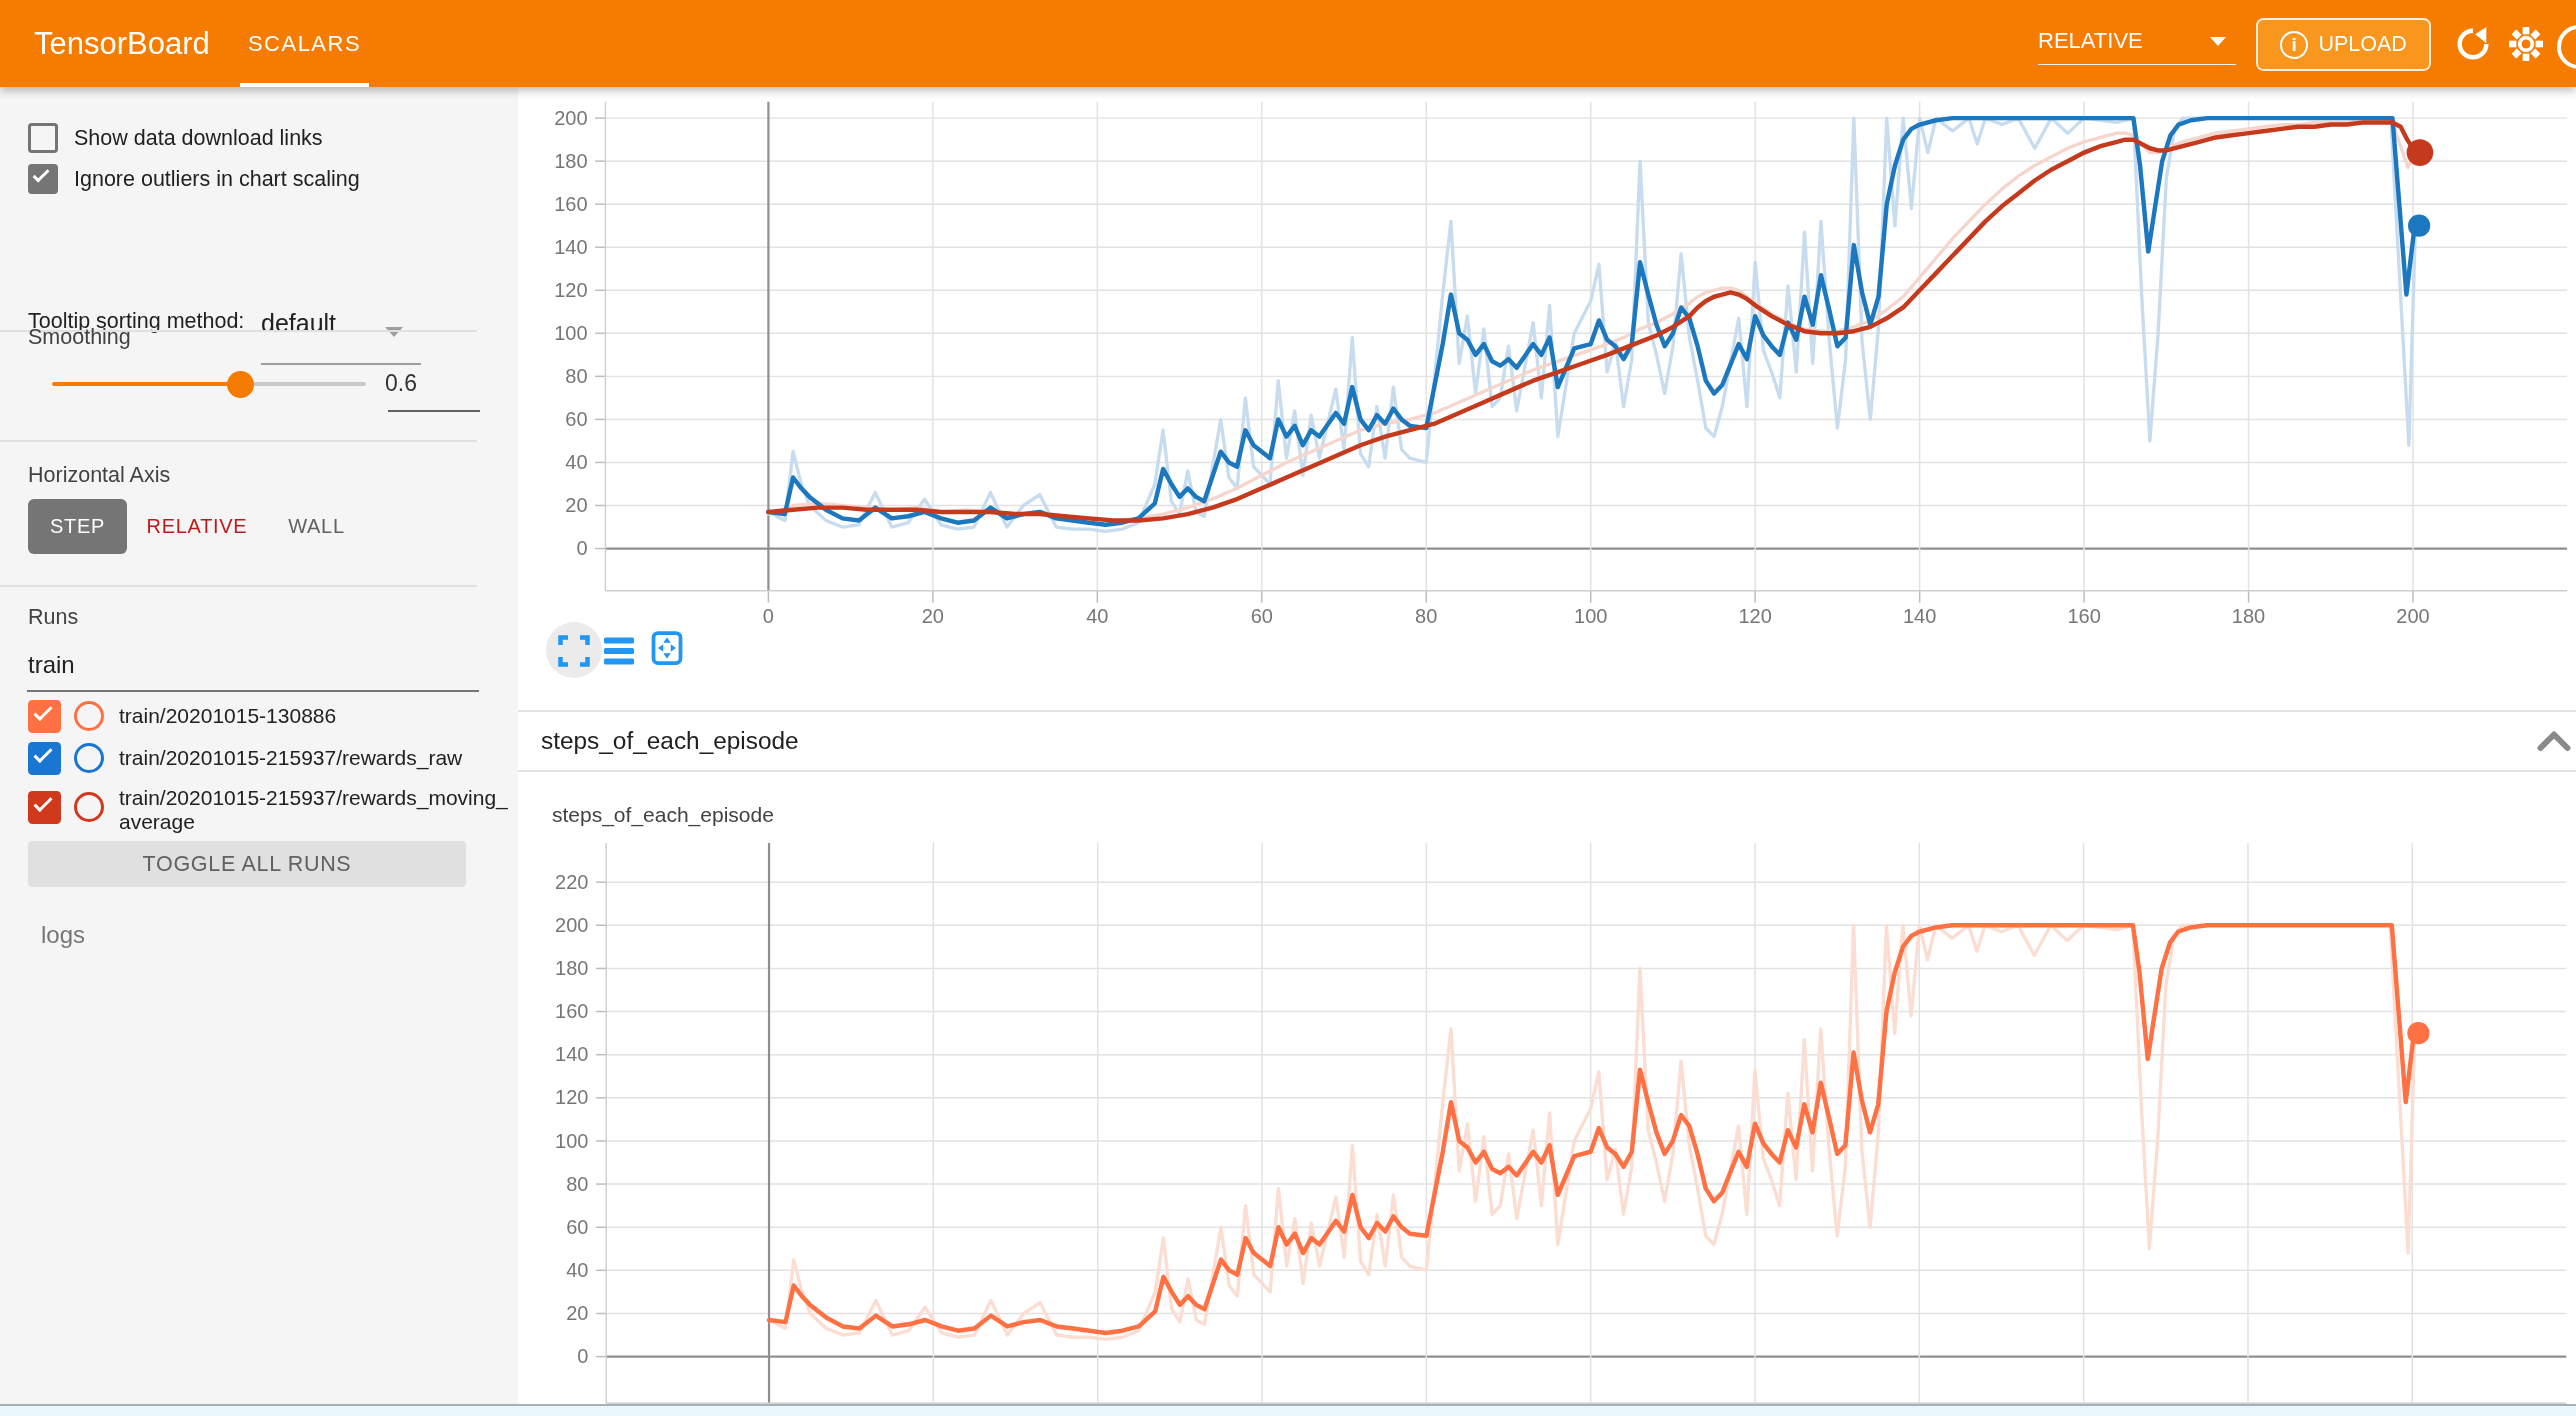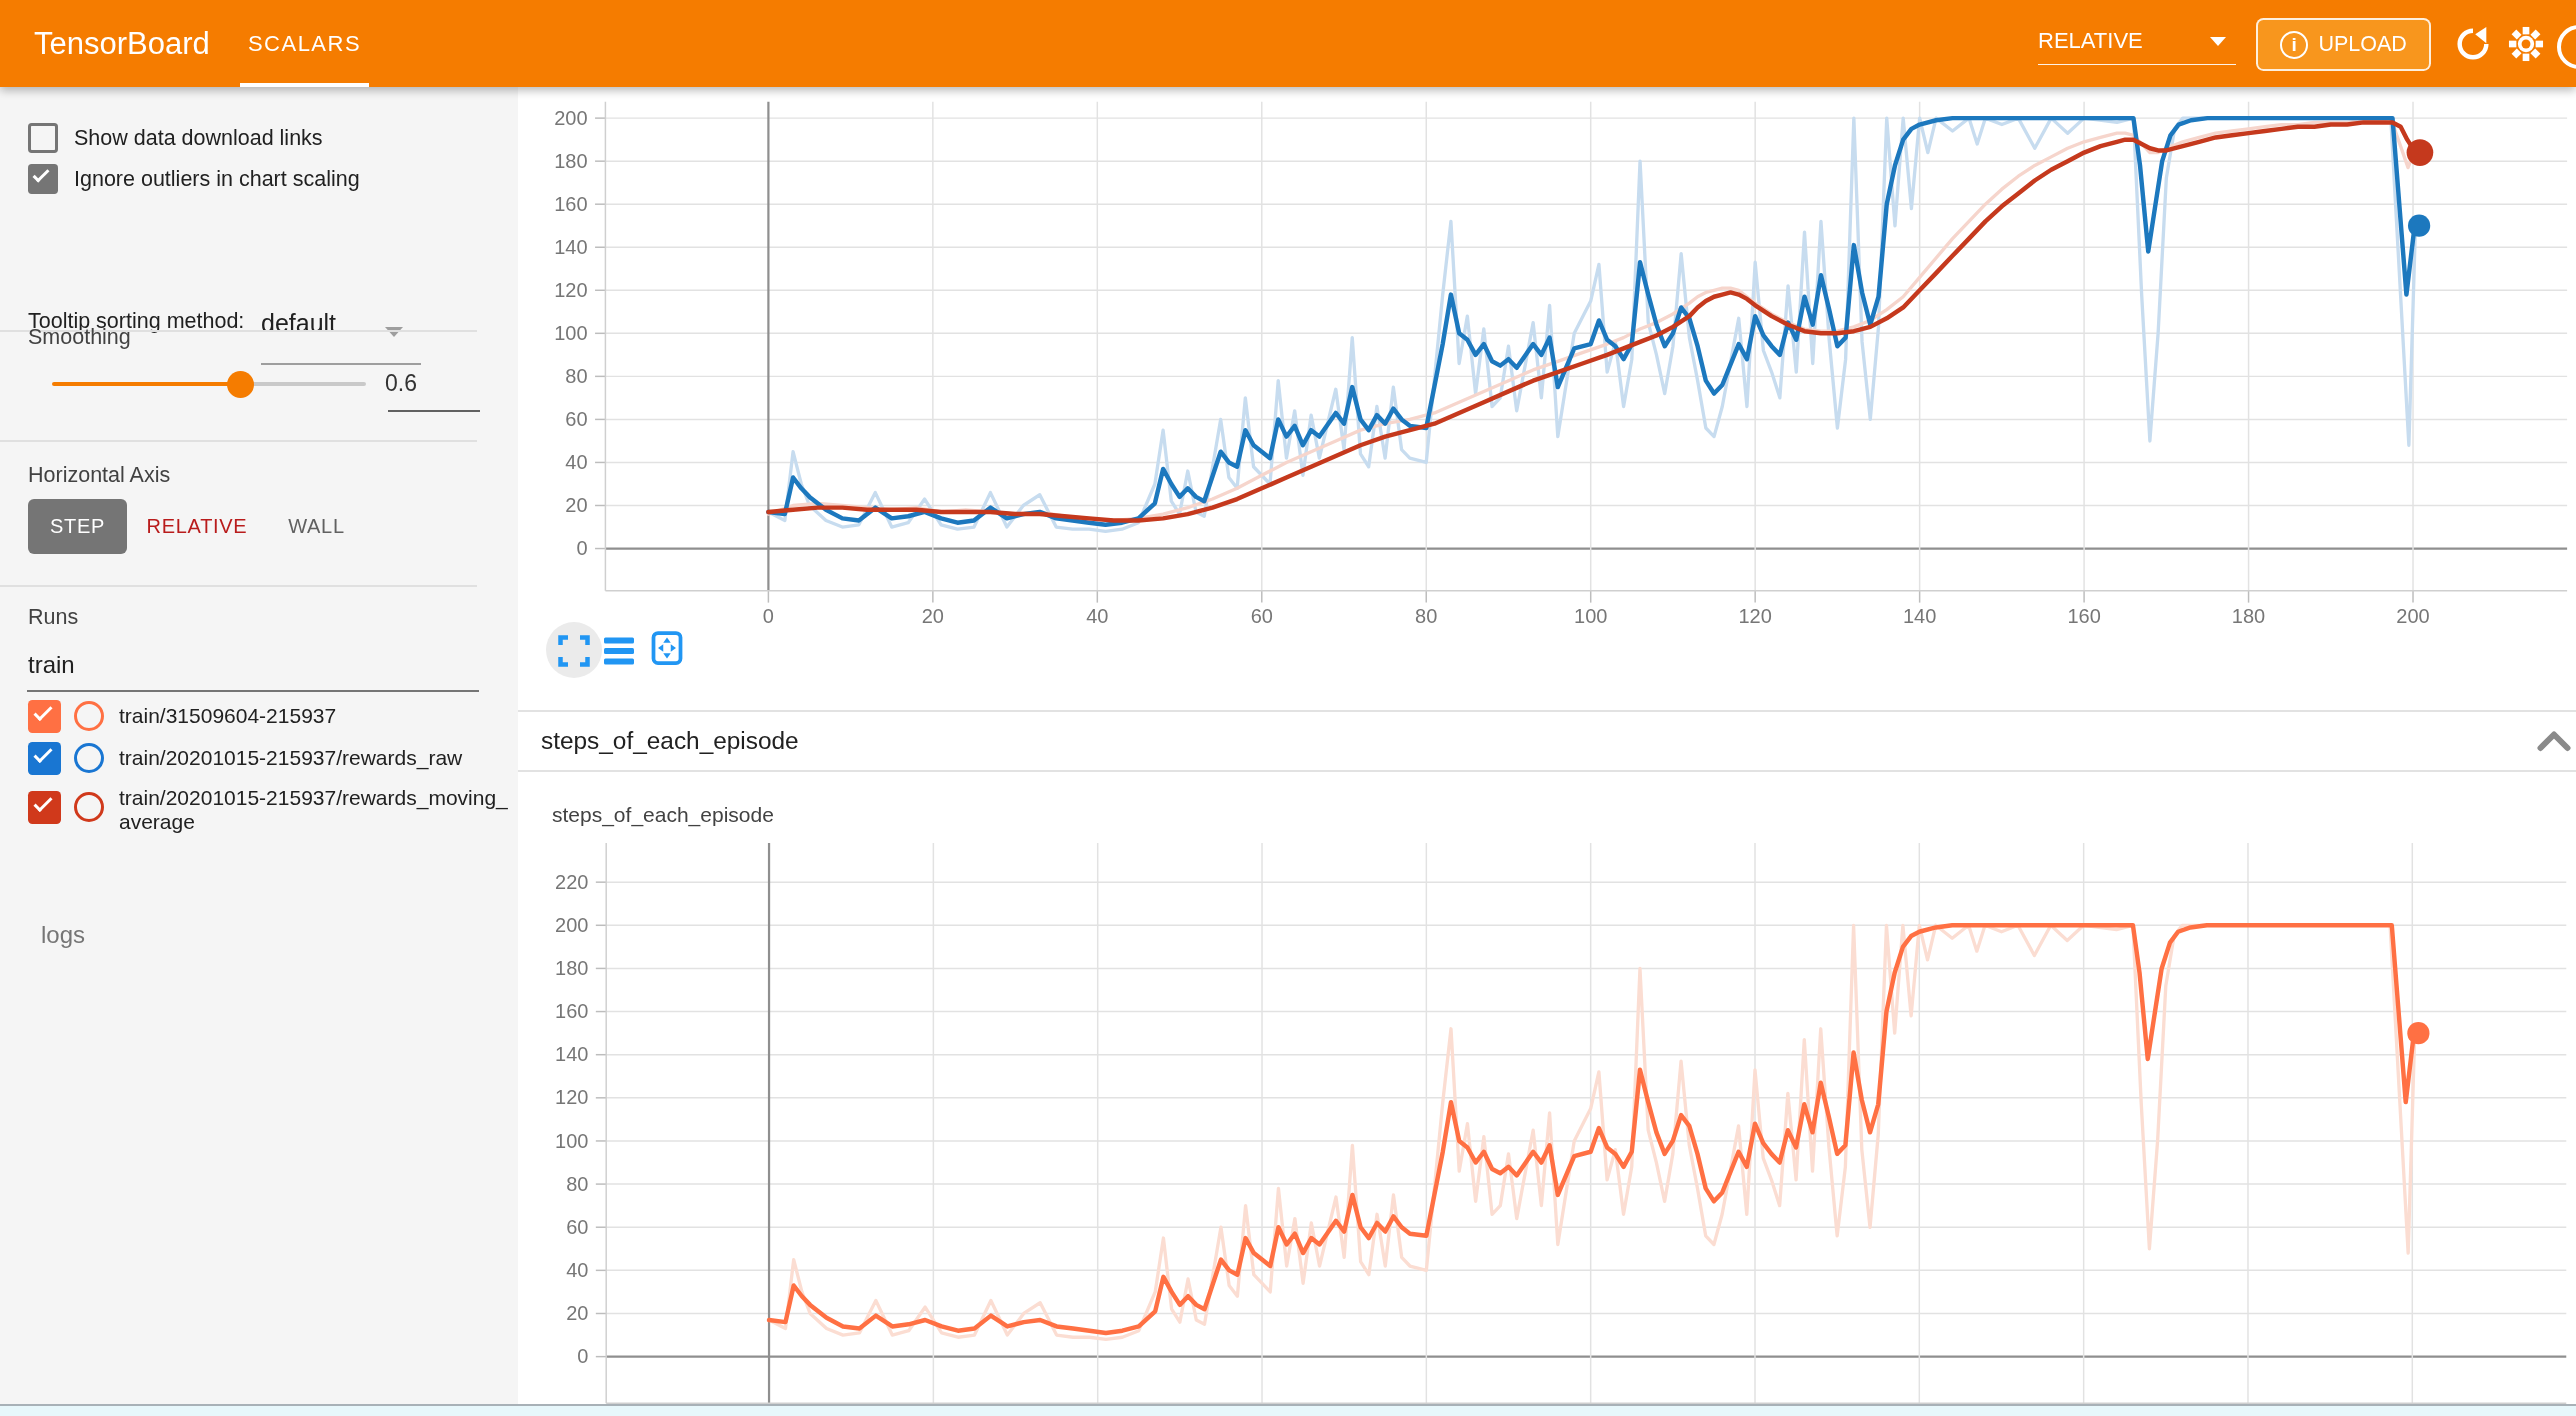--- a/index.html
+++ b/index.html
@@ -154,37 +154,38 @@
 
   <div class="divider" style="top:498px;"></div>
   <div class="sb-text abs" style="left:28px; top:518px; color:#424242">Runs</div>
   <div id="runs-filter">train</div>
   <div id="runs-filter-line"></div>
 
   <div class="run-box" style="top: 613px; background: rgb(255, 112, 67);">
       <div class="check"></div>
     </div>
   <div class="run-ring" style="top: 614px; border-color: rgb(255, 112, 67);"></div>
-  <div class="run-label" style="top:617px">train/31509604-215937</div>
+  <div class="run-label" style="top:617px">train/20201015-130886</div>
 
   <div class="run-box" style="top: 655px; background: rgb(25, 118, 210);">
       <div class="check"></div>
     </div>
   <div class="run-ring" style="top: 656px; border-color: rgb(25, 118, 210);"></div>
   <div class="run-label" style="top:659px">train/20201015-215937/rewards_raw</div>
 
   <div class="run-box" style="top: 704px; background: rgb(208, 57, 27);">
       <div class="check"></div>
     </div>
   <div class="run-ring" style="top: 705px; border-color: rgb(208, 57, 27);"></div>
   <div class="run-label" style="top:699px">
     <span>train/20201015-215937/rewards_moving_</span><br>
     <span>average</span>
   </div>
 
+  <div id="toggle-all">TOGGLE ALL RUNS</div>
   <div id="logs-label">logs</div>
 </div>
 
 <svg id="chart-top-svg" class="abs" style="left:518px; top:87px; z-index:1" width="2058" height="646" viewBox="0 0 2778 872">
     <line x1="118" x2="2766" y1="623" y2="623" stroke="#8f8f8f" stroke-width="3"></line>
     <line x1="104" x2="118" y1="623" y2="623" stroke="#bdbdbd" stroke-width="2"></line>
     <text x="94" y="632" text-anchor="end" font-size="27" fill="#767676">0</text>
     <line x1="118" x2="2766" y1="564.9" y2="564.9" stroke="#e2e2e2" stroke-width="2"></line>
     <line x1="104" x2="118" y1="564.9" y2="564.9" stroke="#bdbdbd" stroke-width="2"></line>
     <text x="94" y="573.9" text-anchor="end" font-size="27" fill="#767676">20</text>

